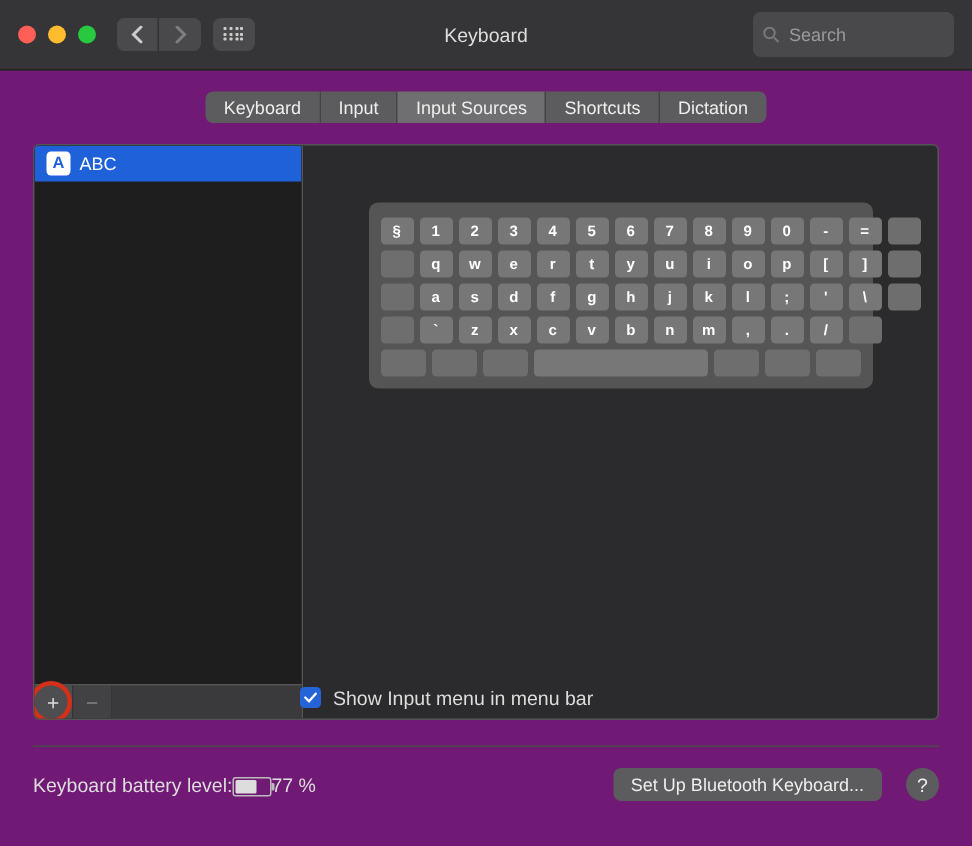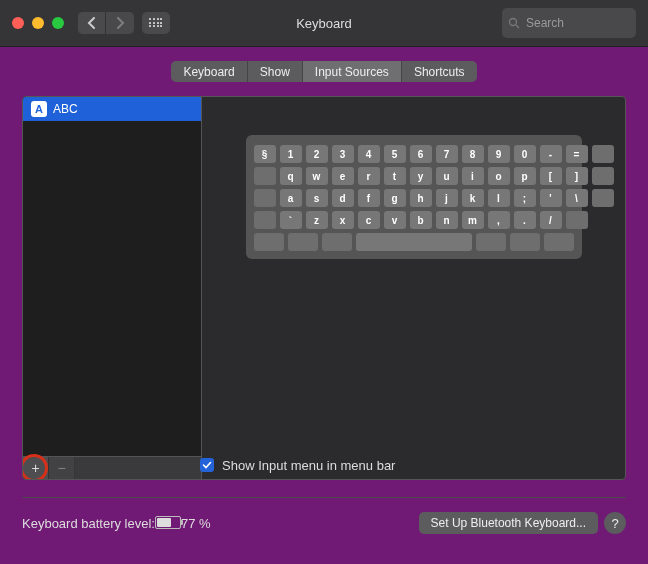--- a/index.html
+++ b/index.html
@@ -40,25 +40,25 @@
   .kbd{background:#555;border-radius:6px;padding:10px 8px 8px 8px;display:flex;flex-direction:column;gap:4px;width:320px;}
   .krow{display:flex;gap:4px;}
   .key{min-width:14px;height:18px;background:#777;border-radius:3px;color:#fff;font-size:10px;display:flex;align-items:center;justify-content:center;padding:0 4px;font-weight:600;}
   .key.mod{background:#6e6e6e;width:22px;}
   .key.mod2{background:#6e6e6e;width:30px;}
   .key.space{flex:2;background:#777;}
   .checkbox-row{display:flex;gap:8px;margin-left:200px;margin-top:-22px;position:relative;z-index:2;}
   .chk{width:14px;height:14px;border-radius:3px;background:#2463d8;display:flex;align-items:center;justify-content:center;}
   .divider{margin:24px 22px 0 22px;border-top:1px solid #4a4a4c;}
   .footer{margin:14px 22px 0 22px;display:flex;align-items:center;justify-content:space-between;}
-  .battery{display:flex;align-items:flex-start;gap:0;}
+  .battery{display:flex;align-items:flex-end;gap:0;}
   .batt-icon{width:24px;height:11px;border:1px solid #bbb;border-radius:2px;position:relative;}
   .batt-icon::after{content:"";position:absolute;right:-3px;top:3px;width:2px;height:5px;background:#bbb;border-radius:0 1px 1px 0;}
   .batt-fill{position:absolute;left:1px;top:1px;bottom:1px;background:#ddd;border-radius:1px;}
-  .footer-right{display:flex;align-items:center;gap:6px;}
+  .footer-right{display:flex;align-items:center;gap:16px;}
   .pill-btn{background:#5c5c5e;border:none;color:#eee;height:22px;padding:0 12px;border-radius:5px;font-size:12px;cursor:pointer;}
   .help-btn{width:22px;height:22px;border-radius:50%;background:#5c5c5e;border:none;color:#eee;font-size:13px;cursor:pointer;}
 </style>
 </head>
 <body>
 
 <div class="window">
 
   <div class="titlebar">
     <div class="traffic">
@@ -99,23 +99,24 @@
       <svg width="12" height="12" viewBox="0 0 12 12">
           <circle cx="5" cy="5" r="3.5" stroke="#9a9a9c" stroke-width="1.3" fill="none"></circle>
           <line x1="8" y1="8" x2="11" y2="11" stroke="#9a9a9c" stroke-width="1.3"></line>
         </svg>
       <input type="text" placeholder="Search" style="">
     </div>
   </div>
 
   <div class="tabs" id="tab-bar">
       <button class="seg">Keyboard</button>
-      <button class="seg">Show</button>
+      <button class="seg">Input</button>
       <button class="seg active">Input Sources</button>
       <button class="seg">Shortcuts</button>
+      <button class="seg">Dictation</button>
     </div>
 
   <div class="panel">
     <div class="sidebar">
       <div class="source-list" id="source-list">
           <div class="source-item">
             <div class="src-icon">A</div>
             <span>ABC</span>
           </div>
         </div>

